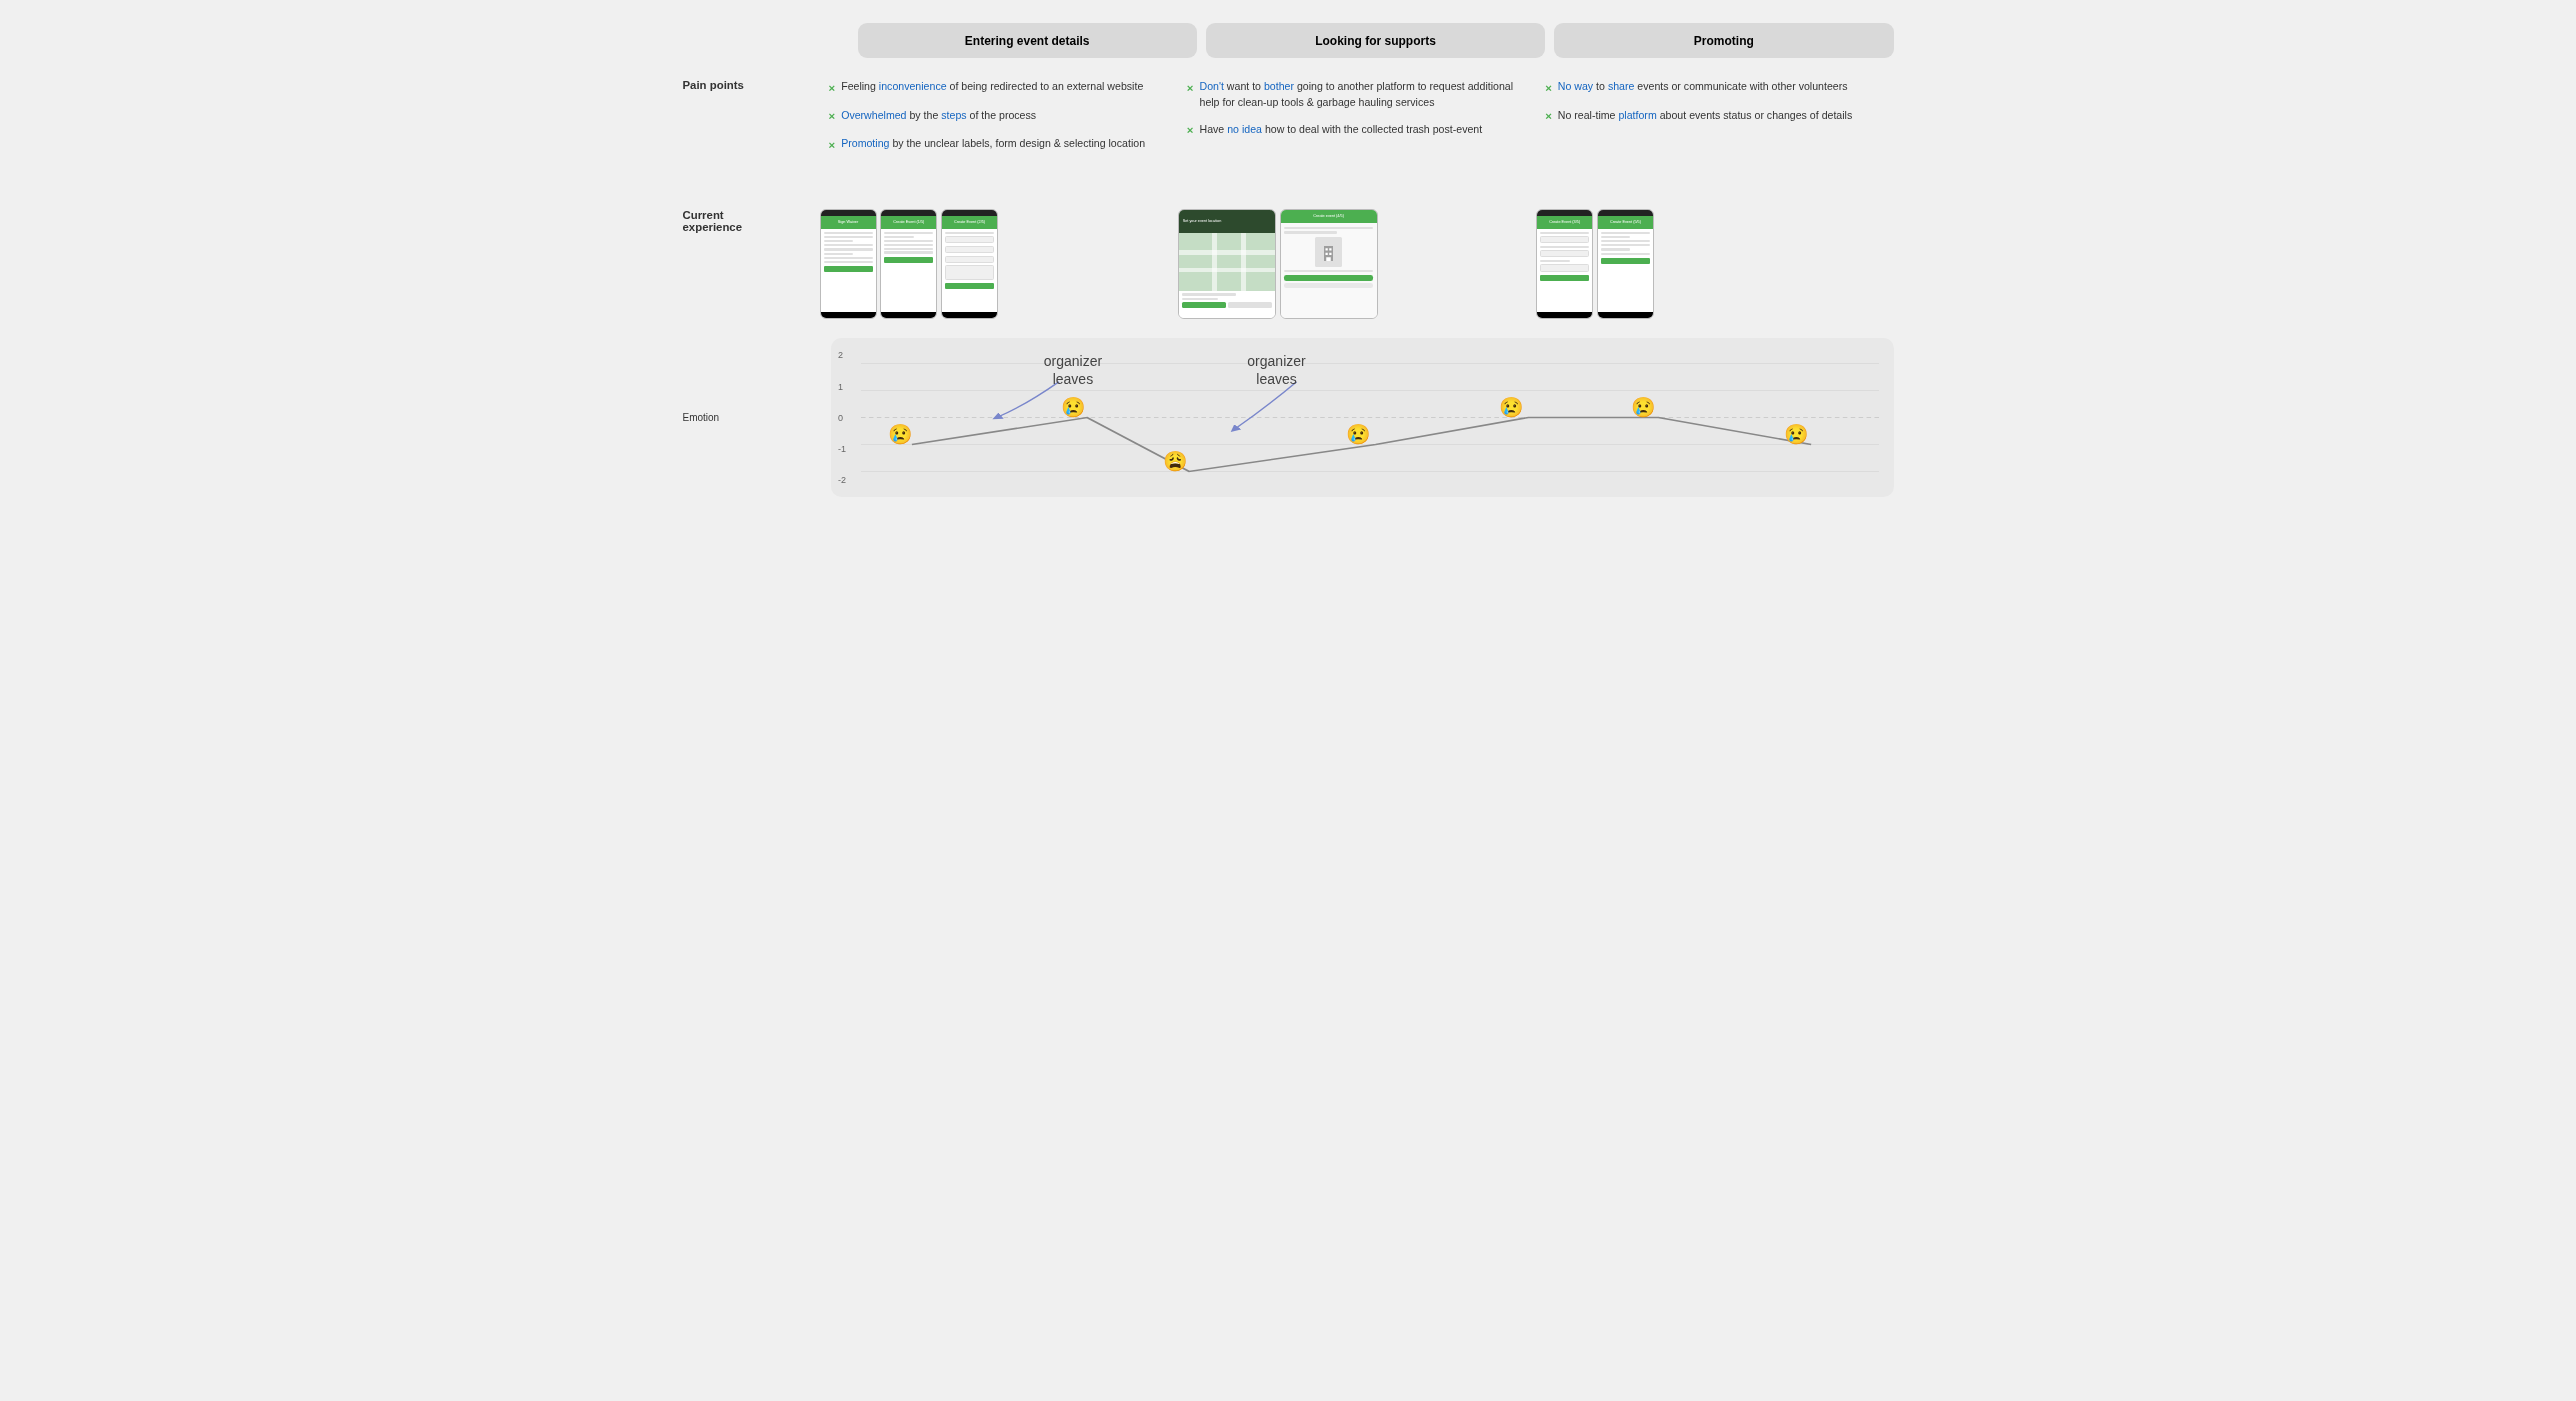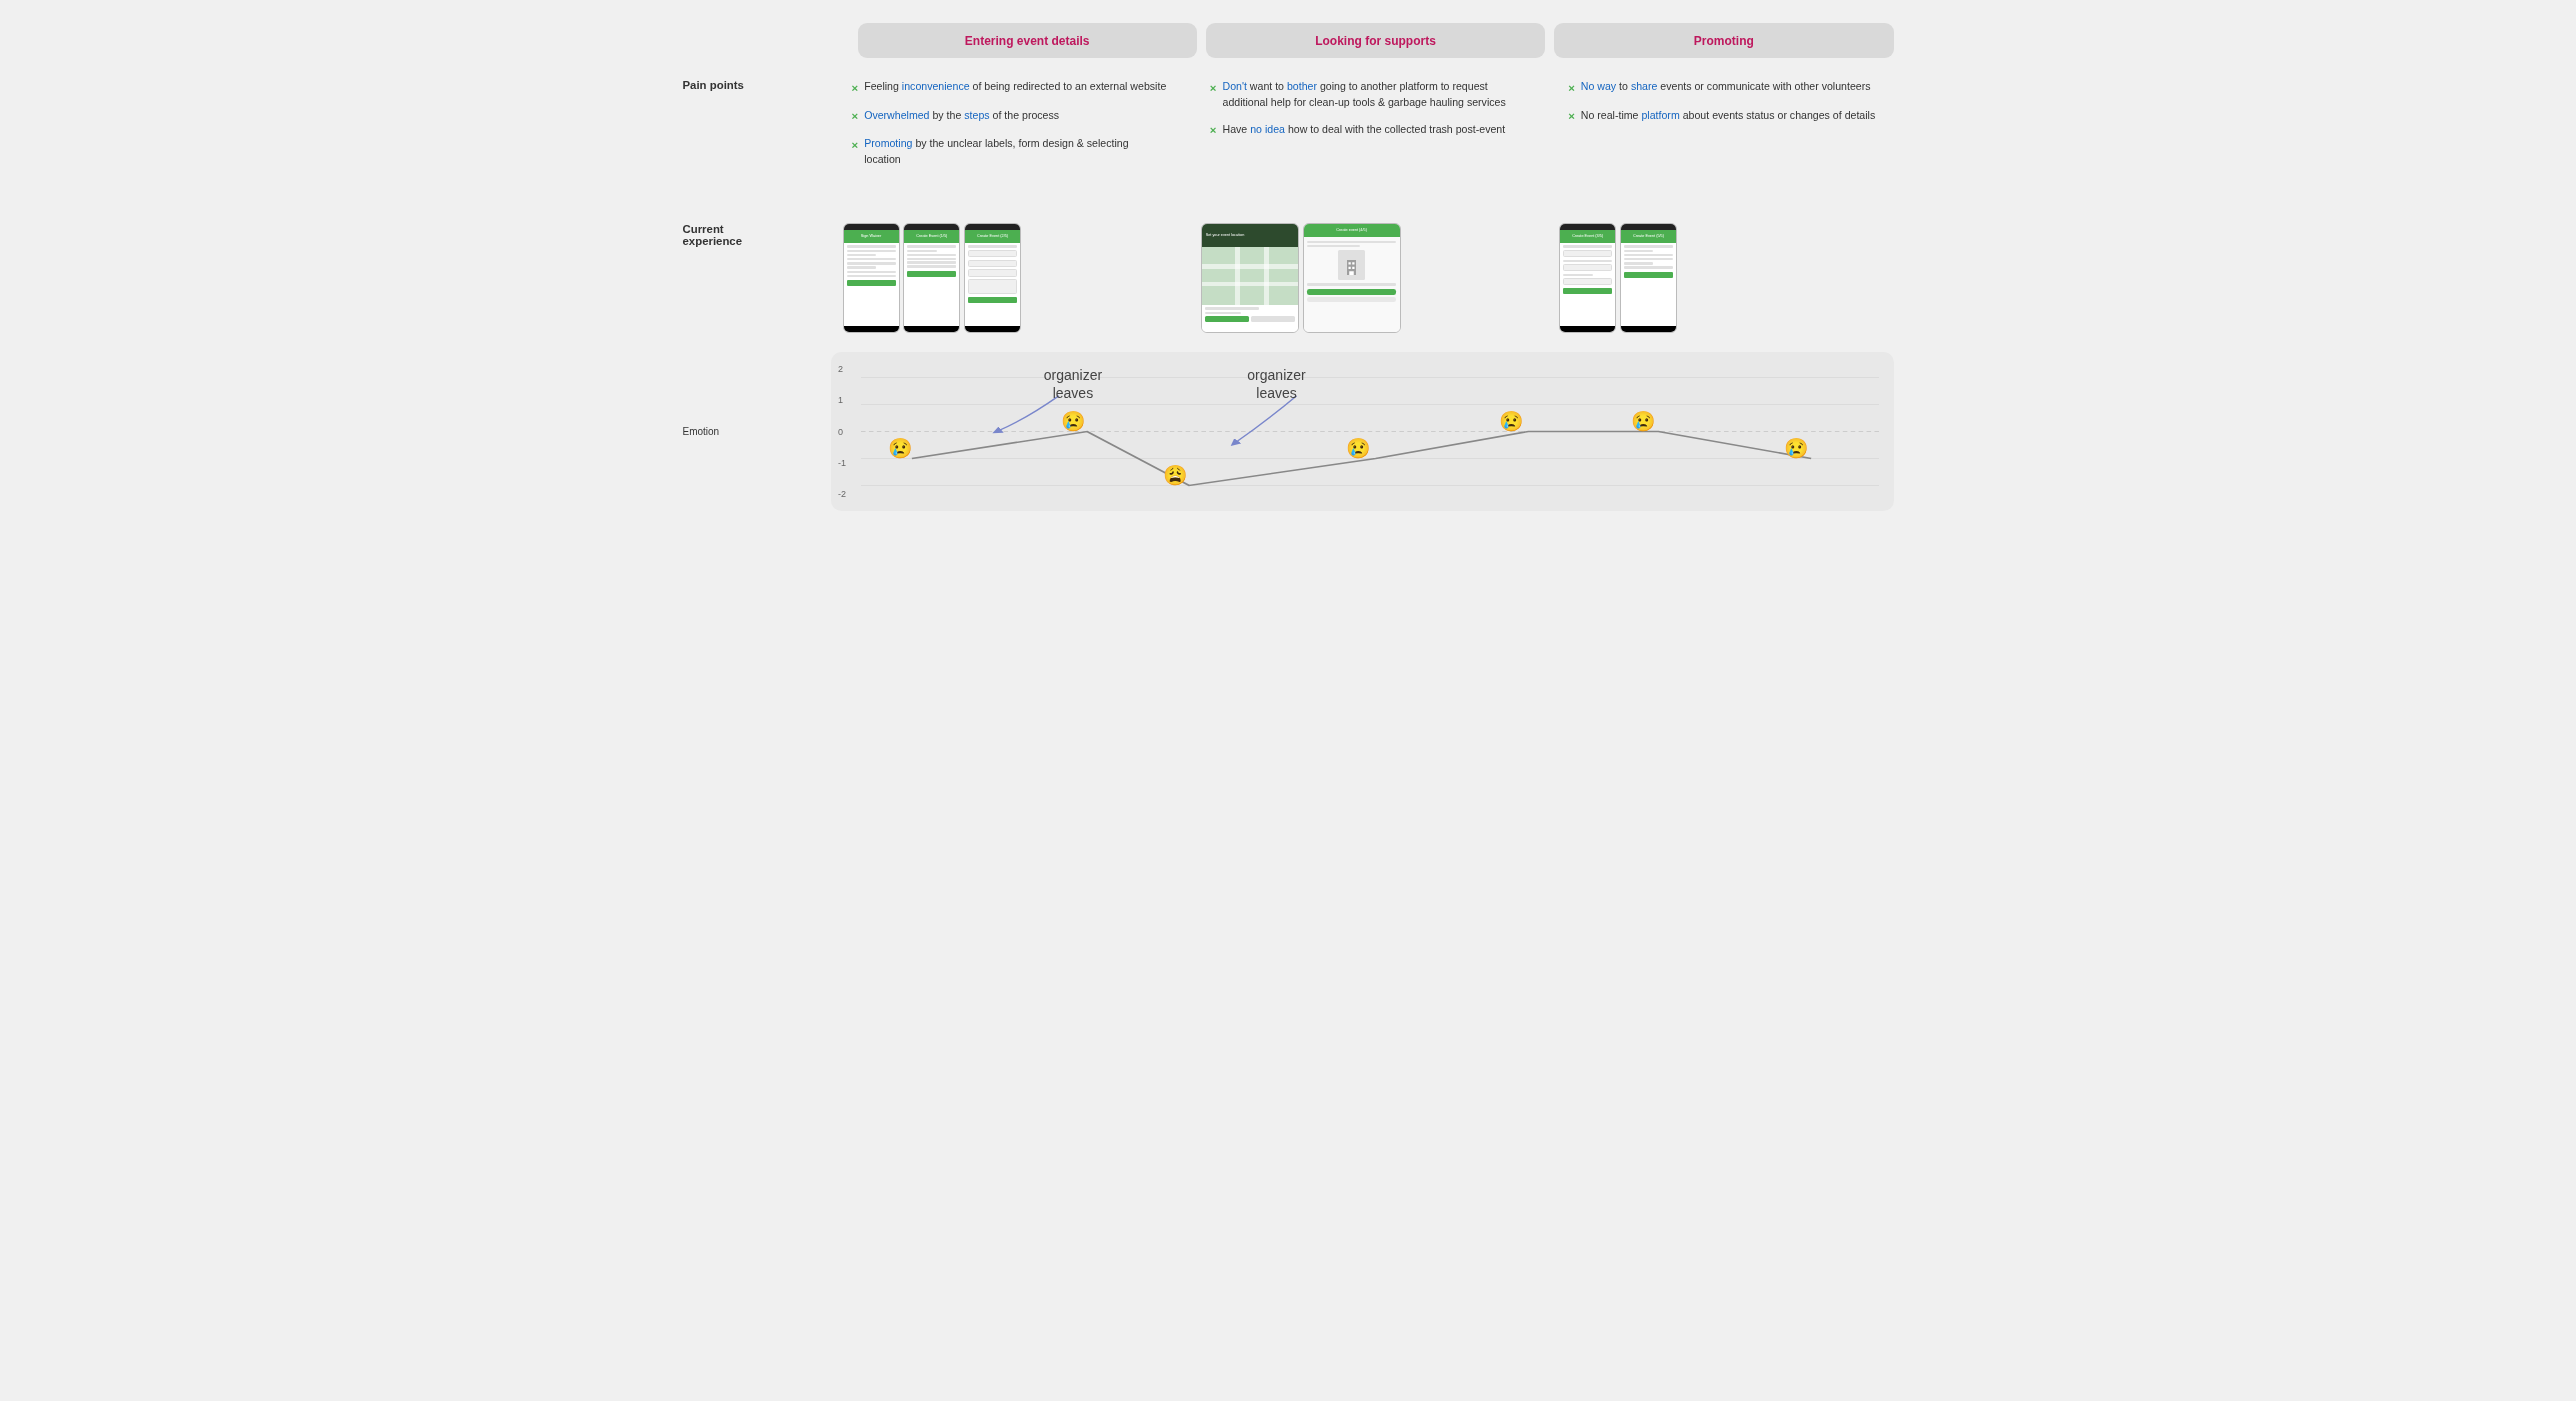--- a/index.html
+++ b/index.html
@@ -23,21 +23,21 @@
       margin-bottom: 15px;
       padding-left: 30px;
     }
     .phase-header {
       background: #d9d9d9;
       border-radius: 9px;
       padding: 10.6px 15px;
       text-align: center;
       font-weight: 600;
       font-size: 12px;
-      color: #be185d;
+      color: #000000;
     }
     .pain-item {
       display: flex;
       align-items: flex-start;
       gap: 6px;
       margin-bottom: 10.6px;
       font-size: 10.6px;
       line-height: 1.5;
       color: #333;
     }
@@ -45,21 +45,21 @@
       color: #4caf50;
       font-weight: bold;
       font-size: 11.4px;
       flex-shrink: 0;
       margin-top: 0.8px;
     }
     .highlight-blue { color: #1565c0; font-weight: 500; }
     .content-row {
       display: grid;
       grid-template-columns: 136px 1fr 1fr 1fr;
-      gap: 0 24px;
+      gap: 0 1px;
       align-items: start;
       margin-bottom: 7.6px;
     }
     .content-row.screenshots-section {
       margin-bottom: 0;
       margin-top: 32px;
     }
     .row-label-cell {
       padding-top: 6px;
       font-weight: 600;

